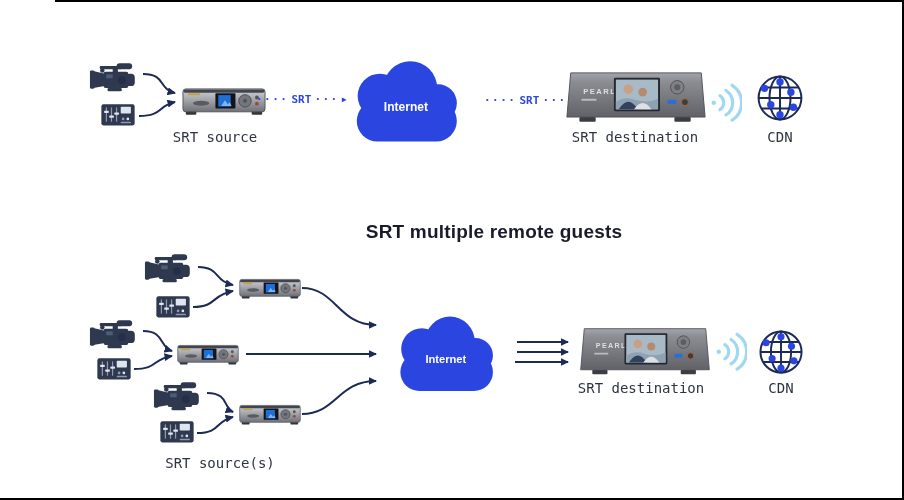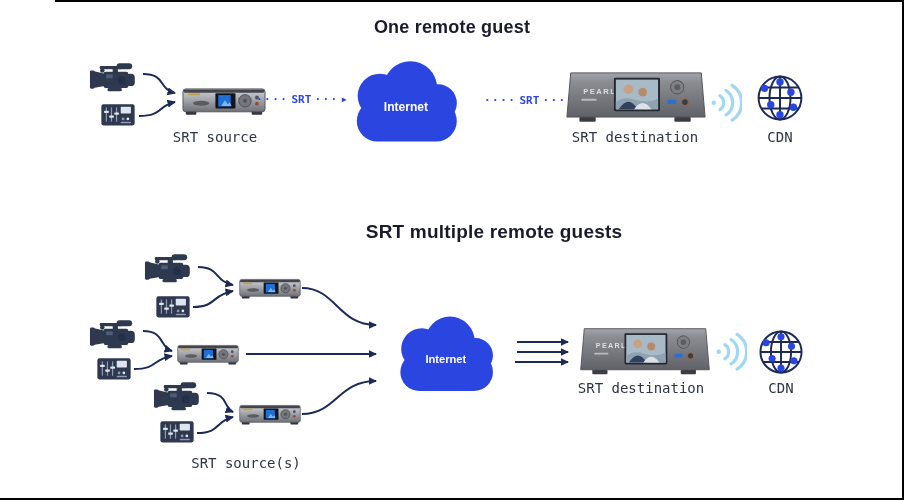--- a/index.html
+++ b/index.html
@@ -53,21 +53,20 @@
       <path d="M246 354 L376 354"></path>
       <path d="M302 414 C336 414 338 381 376 381"></path>
 
       <path d="M517 342 L568 342"></path>
       <path d="M517 352 L568 352"></path>
       <path d="M515 362 L568 362"></path>
     </g>
   </svg>
 
   <div class="section">
-    <div class="title t1">One remote guest</div>
 
     <div class="node" style="left:88px;top:62px;width:52px">
         <svg viewBox="0 0 80 52">
           <g fill="#2e3950">
             <rect x="18" y="6" width="34" height="5" rx="2"></rect>
             <rect x="44" y="2" width="24" height="9" rx="4.5"></rect>
             <rect x="38" y="9" width="8" height="8"></rect>
             <rect x="24" y="15" width="38" height="25" rx="3"></rect>
             <rect x="58" y="18" width="14" height="19" rx="6"></rect>
             <polygon points="26,18 8,14 8,40 26,37"></polygon>
@@ -375,21 +374,21 @@
           <path d="M41 20 l4 -6 l3 4 l2 -2 l2 4 z" fill="#7db7f0"></path>
           <circle cx="66" cy="14.5" r="6.5" fill="#74767d" stroke="#4b4d54" stroke-width="1"></circle>
           <circle cx="66" cy="14.5" r="2.2" fill="#53555c"></circle>
           <circle cx="78.5" cy="11" r="2" fill="#53555c"></circle>
           <circle cx="78.5" cy="17.5" r="2" fill="#974a36"></circle>
           <ellipse cx="20" cy="17" rx="8.5" ry="2.6" fill="#595b62"></ellipse>
           <rect x="6" y="6.5" width="13" height="2.2" rx="1" fill="#c0a24a"></rect>
         </svg>
       </div>
 
-    <div class="label" style="left:246px;top:455px">SRT source(s)</div>
+    <div class="label" style="left:220px;top:455px">SRT source(s)</div>
 
     <div class="node" style="left:383px;top:310px;width:124px">
         <svg viewBox="0 0 150 104">
           <g fill="#2b45e0">
             <circle cx="47" cy="47" r="25"></circle>
             <circle cx="81" cy="38" r="30"></circle>
             <circle cx="112" cy="55" r="21"></circle>
             <rect x="21" y="52" width="112" height="46" rx="23"></rect>
           </g>
           <text x="76" y="64" text-anchor="middle" font-family="Liberation Sans,sans-serif" font-size="13.5" font-weight="bold" fill="#ffffff">Internet</text>

